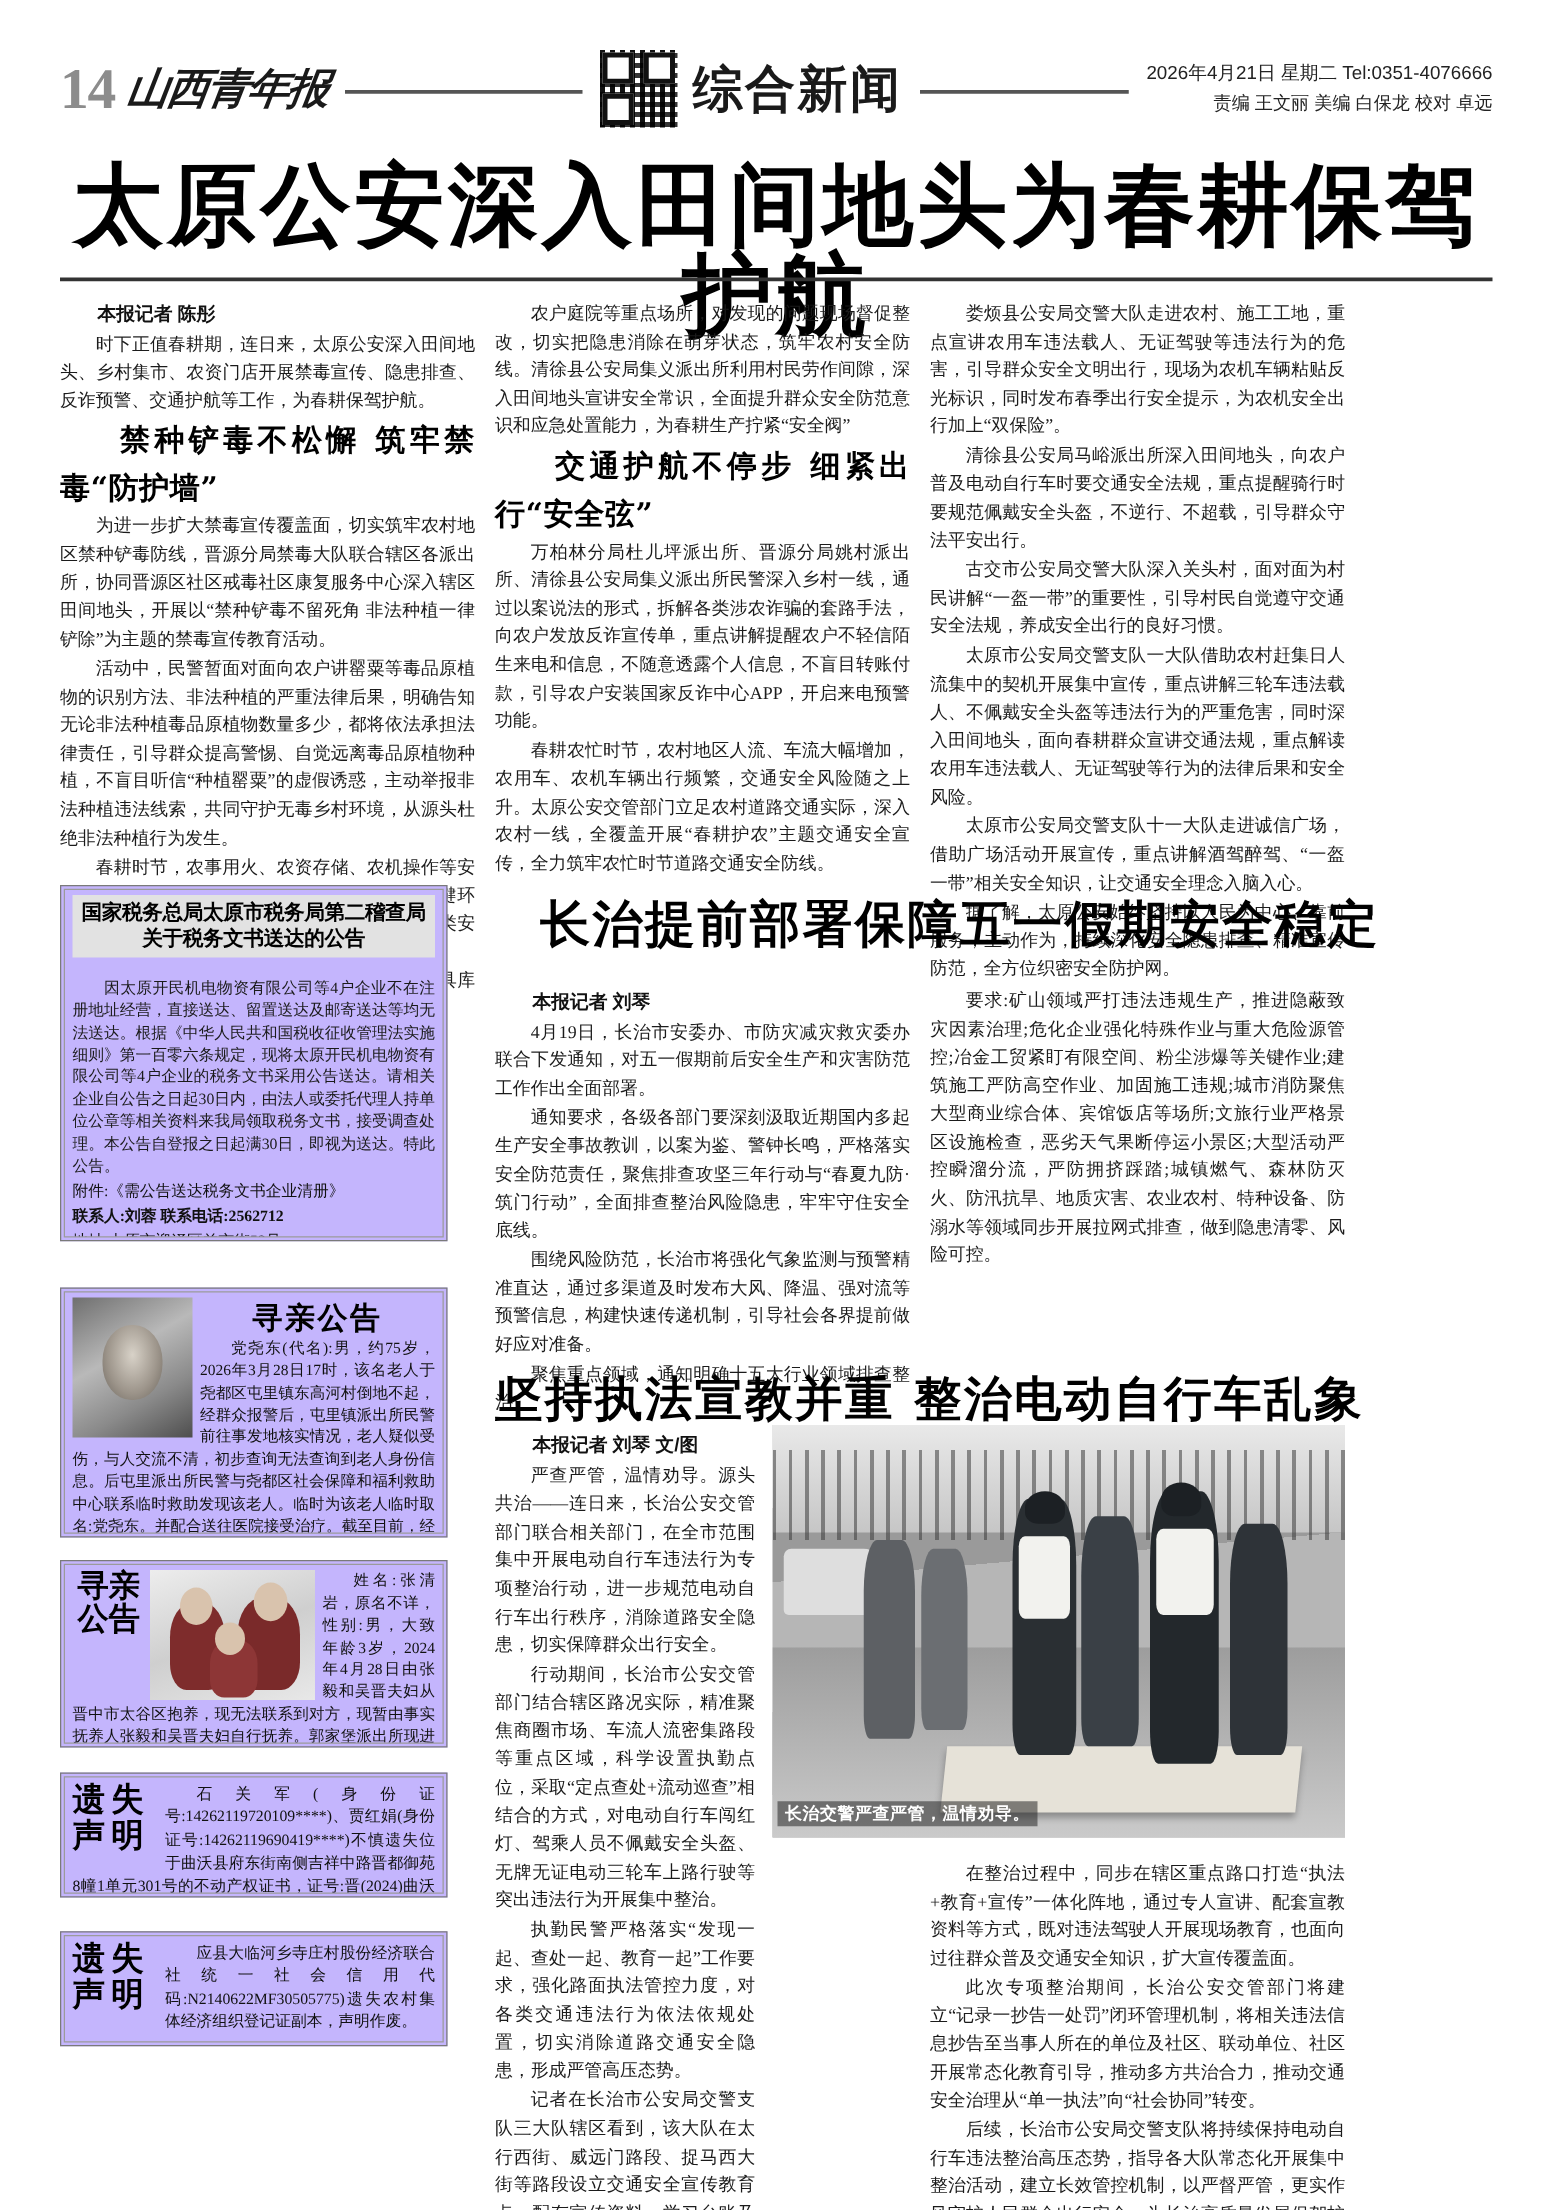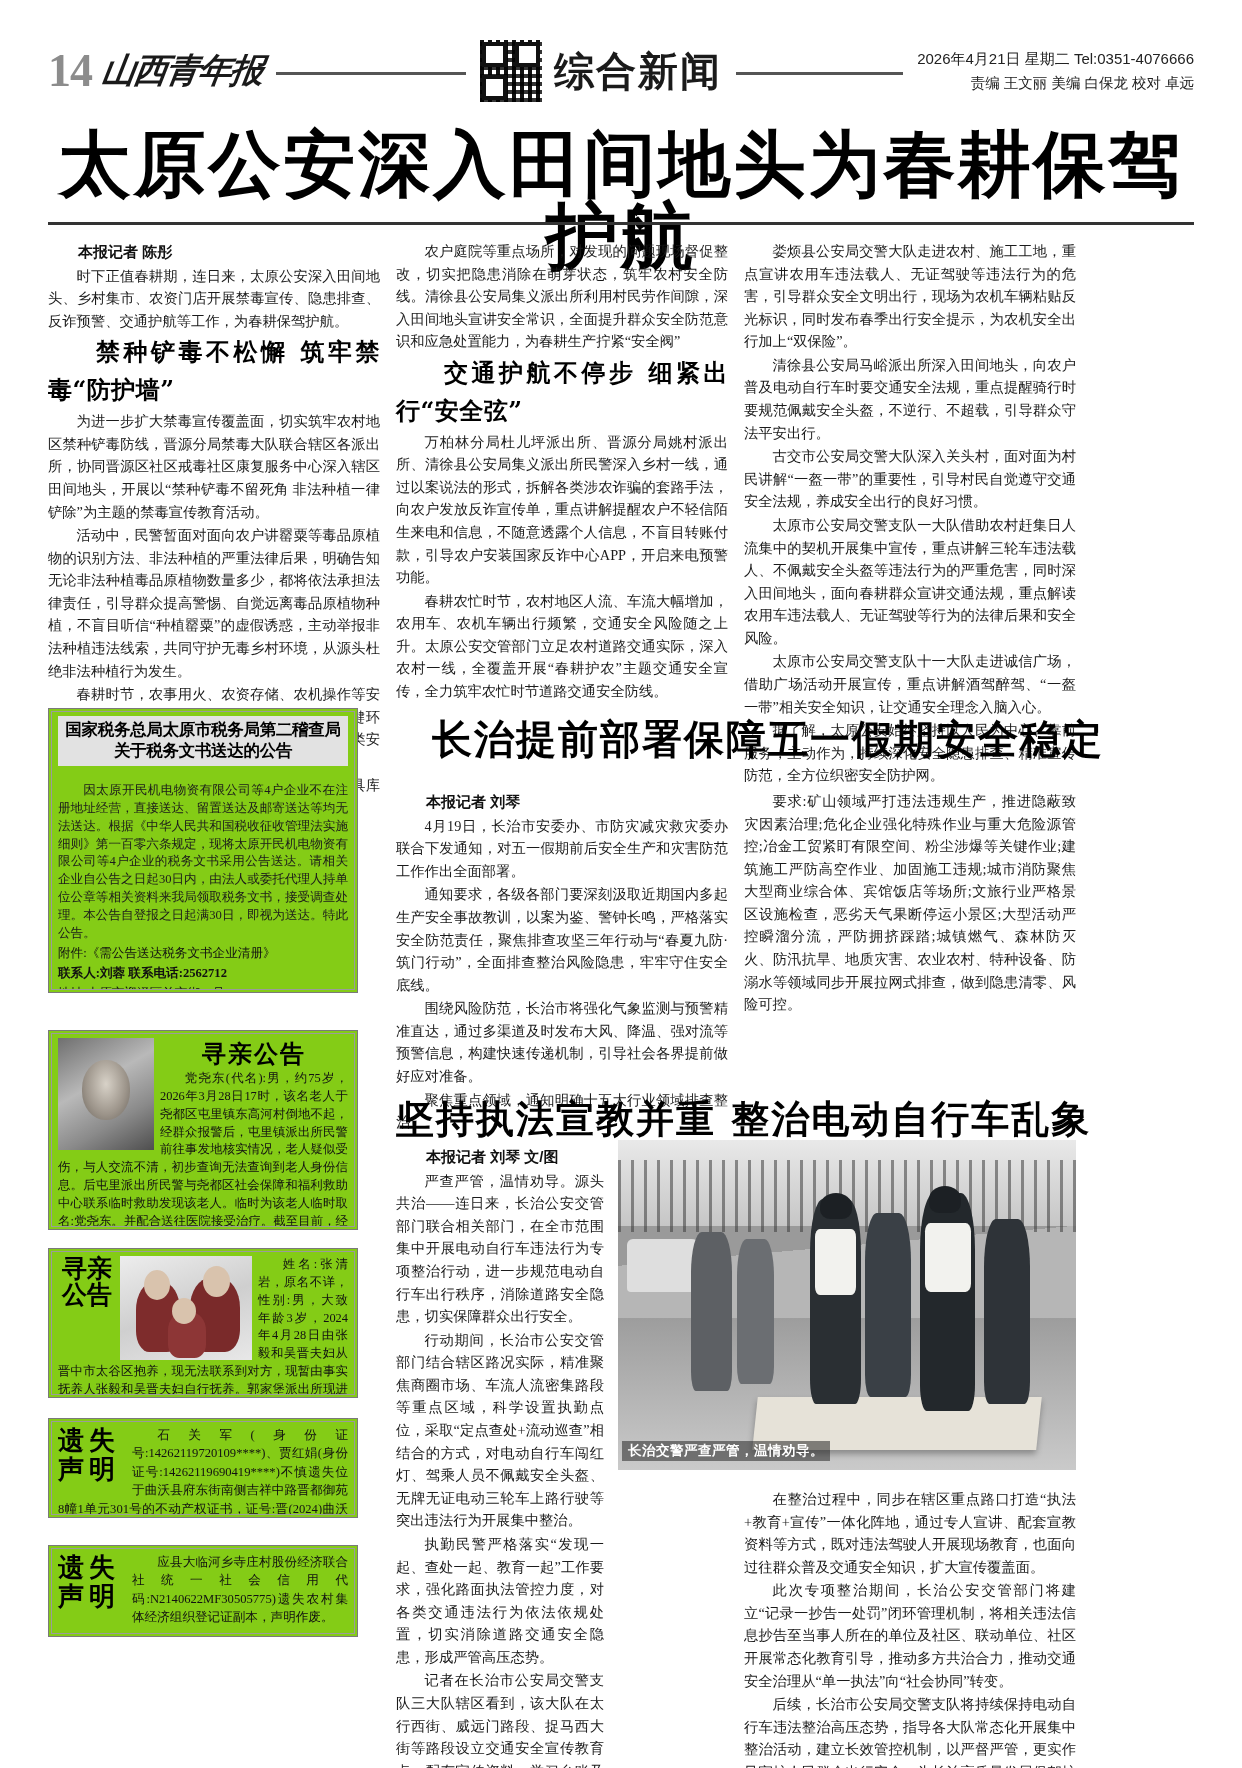--- a/index.html
+++ b/index.html
@@ -39,21 +39,21 @@
   
   .col{position:absolute;font-size:14.3px;line-height:1.58;text-align:justify;color:#1b1b1b;}
   .col p{margin:0 0 1px 0;text-indent:2em;}
   .byline{font-family:"Liberation Sans",sans-serif;font-size:15px;font-weight:700;color:#111;margin:0 0 10px 0;text-indent:0;}
   .subhead{font-family:"DejaVu Serif",serif;font-size:24px;font-weight:700;margin:7px 0 4px 0;text-indent:0;color:#000;letter-spacing:.5px;}
 
   
   .sec-headline{position:absolute;font-family:"DejaVu Sans","Liberation Sans",sans-serif;font-weight:700;color:#000;letter-spacing:2px;white-space:nowrap;}
 
   
-  .box{position:absolute;border:1.5px solid #7a7a7a;background:#84cc16;box-sizing:border-box;}
+  .box{position:absolute;border:1.5px solid #7a7a7a;background:#c4b5fd;box-sizing:border-box;}
   .box-inner{border:1px solid #9b9b9b;margin:2px;height:calc(100% - 4px);box-sizing:border-box;padding:4px 6px;overflow:hidden;}
 
   .tax-title{background:#e2e2e2;text-align:center;font-family:"DejaVu Sans",sans-serif;font-weight:700;font-size:16.5px;line-height:1.3;padding:3px 0 4px;color:#000;letter-spacing:-0.3px;}
   .tax-body{font-size:12.6px;line-height:1.42;text-align:justify;margin-top:16px;color:#1b1b1b;}
   .tax-body p{margin:0;text-indent:2em;}
   .tax-kv{font-size:12.6px;line-height:1.5;margin-top:1px;}
   .tax-sign{text-align:right;font-size:12.6px;line-height:1.5;font-weight:700;}
 
   
   .xq-title{text-align:center;font-family:"DejaVu Sans",sans-serif;font-weight:700;font-size:24px;letter-spacing:2px;color:#000;}

